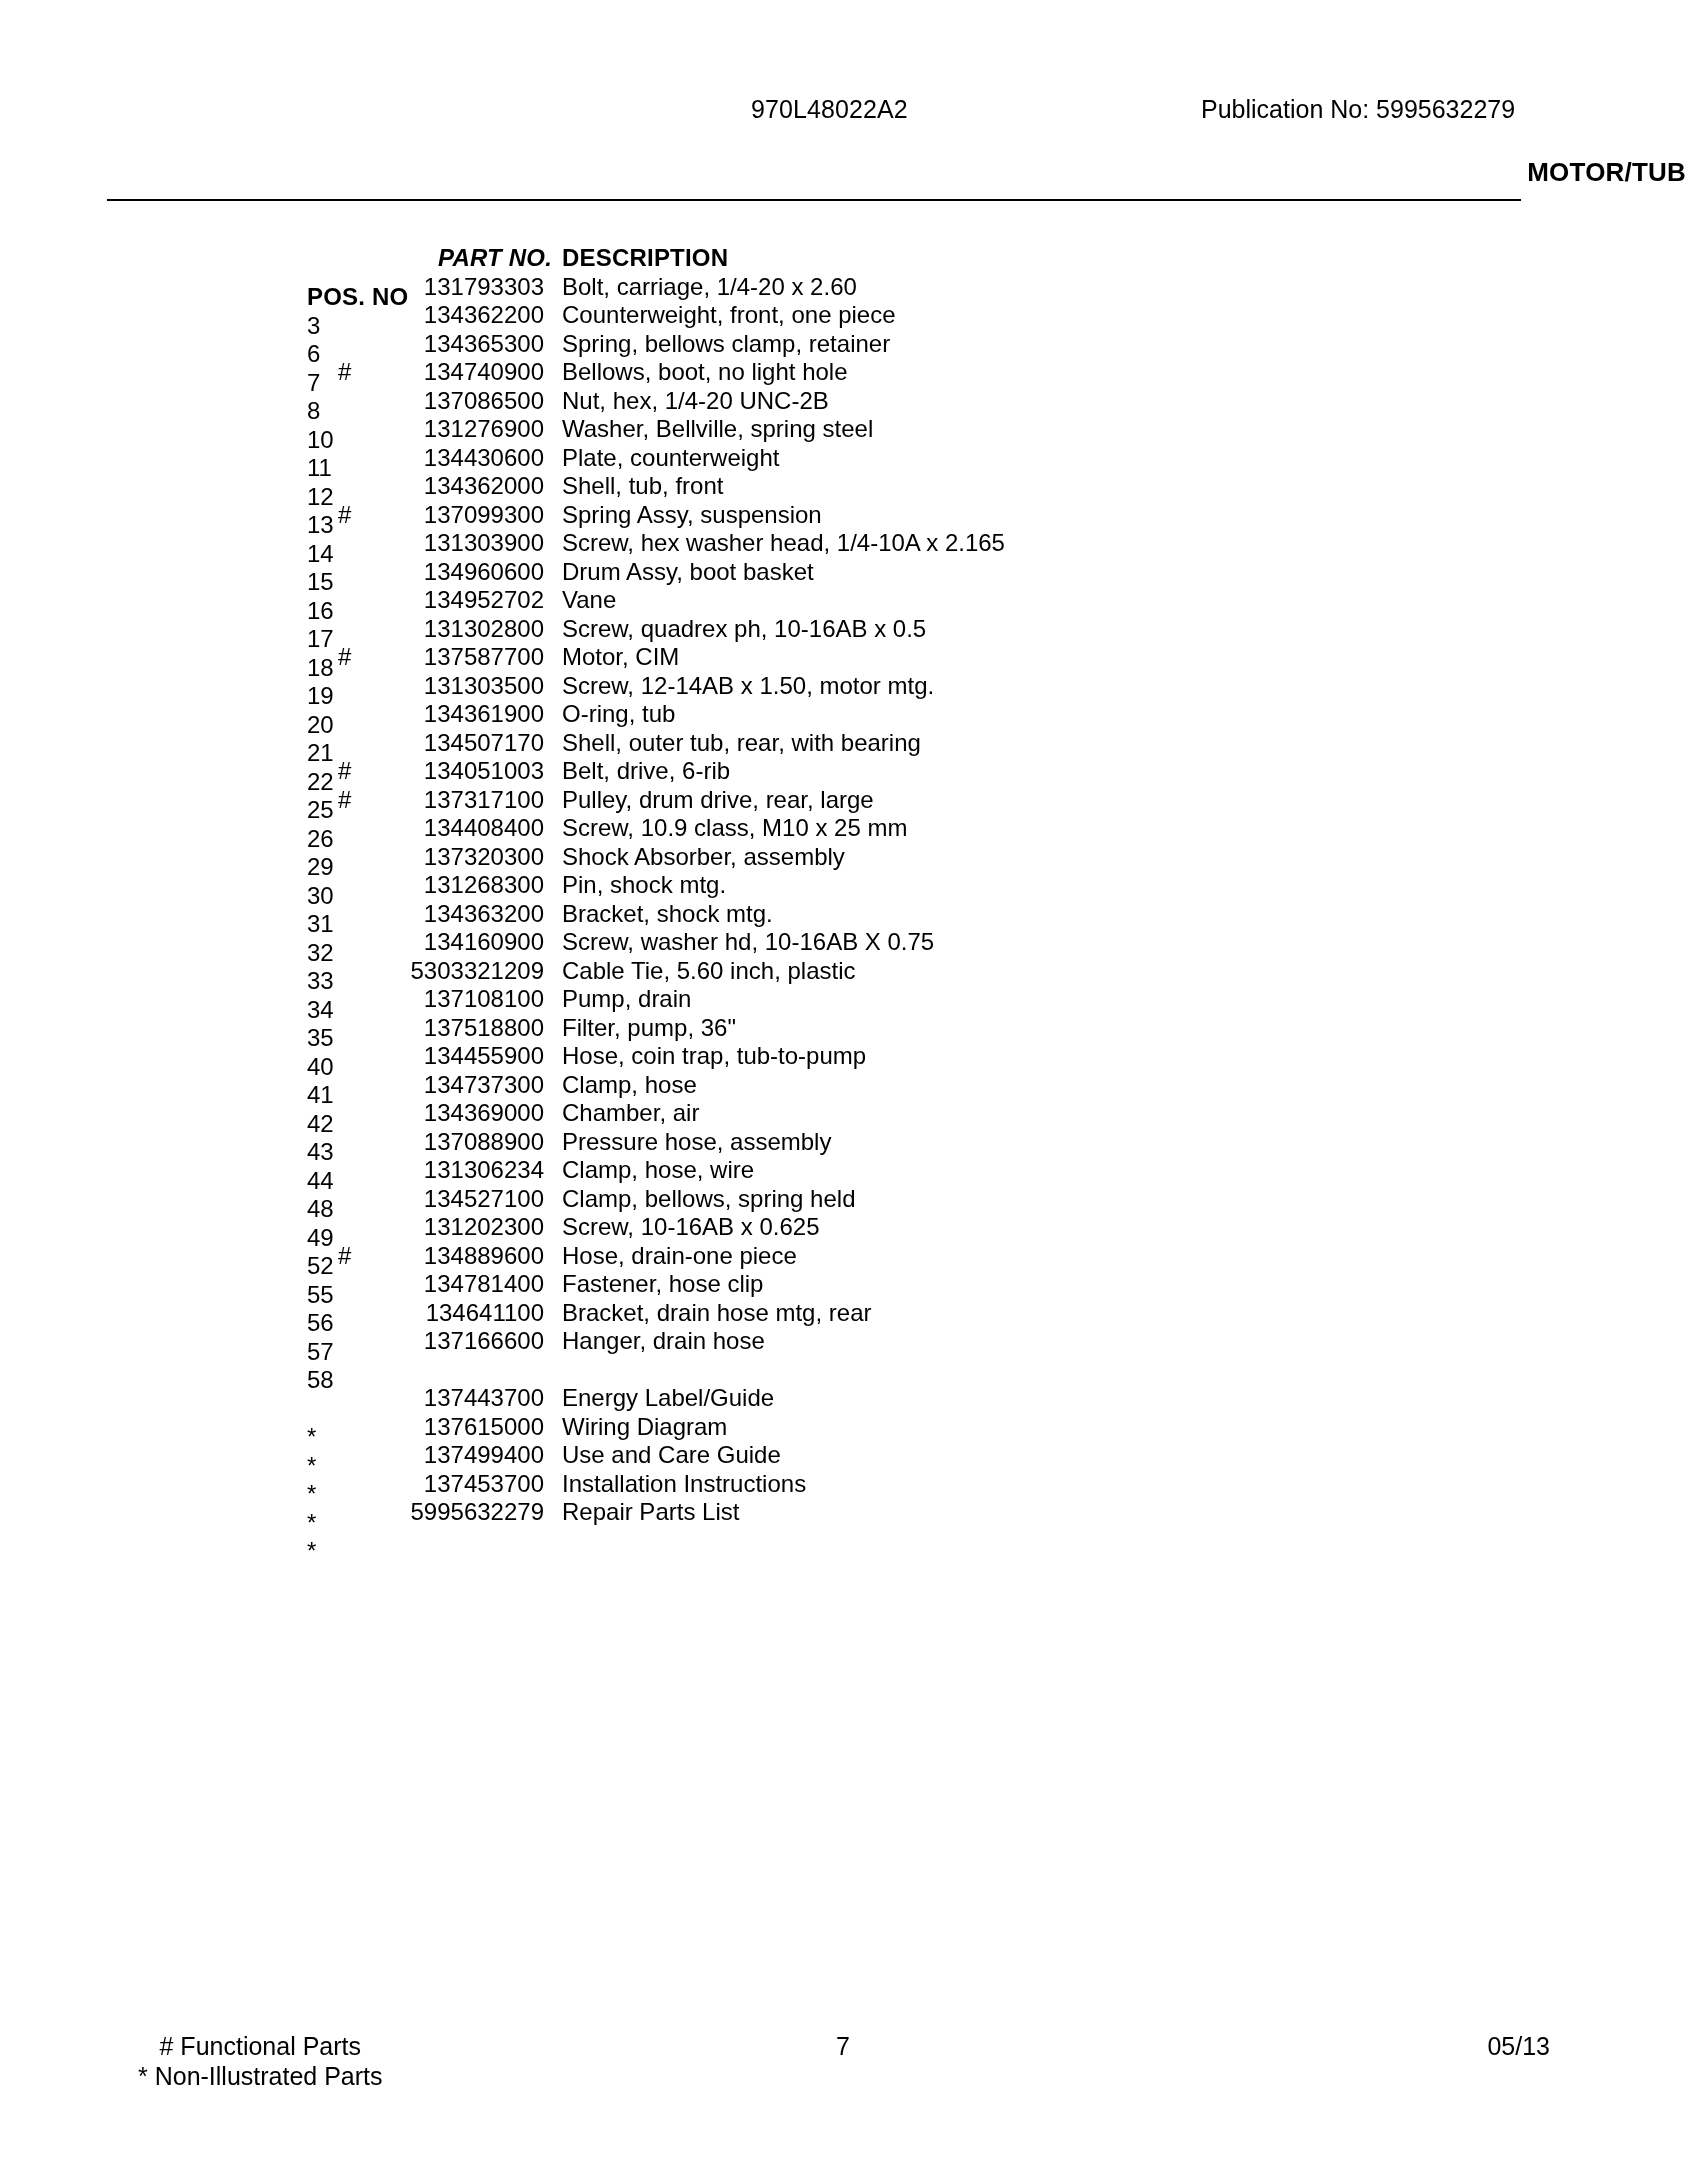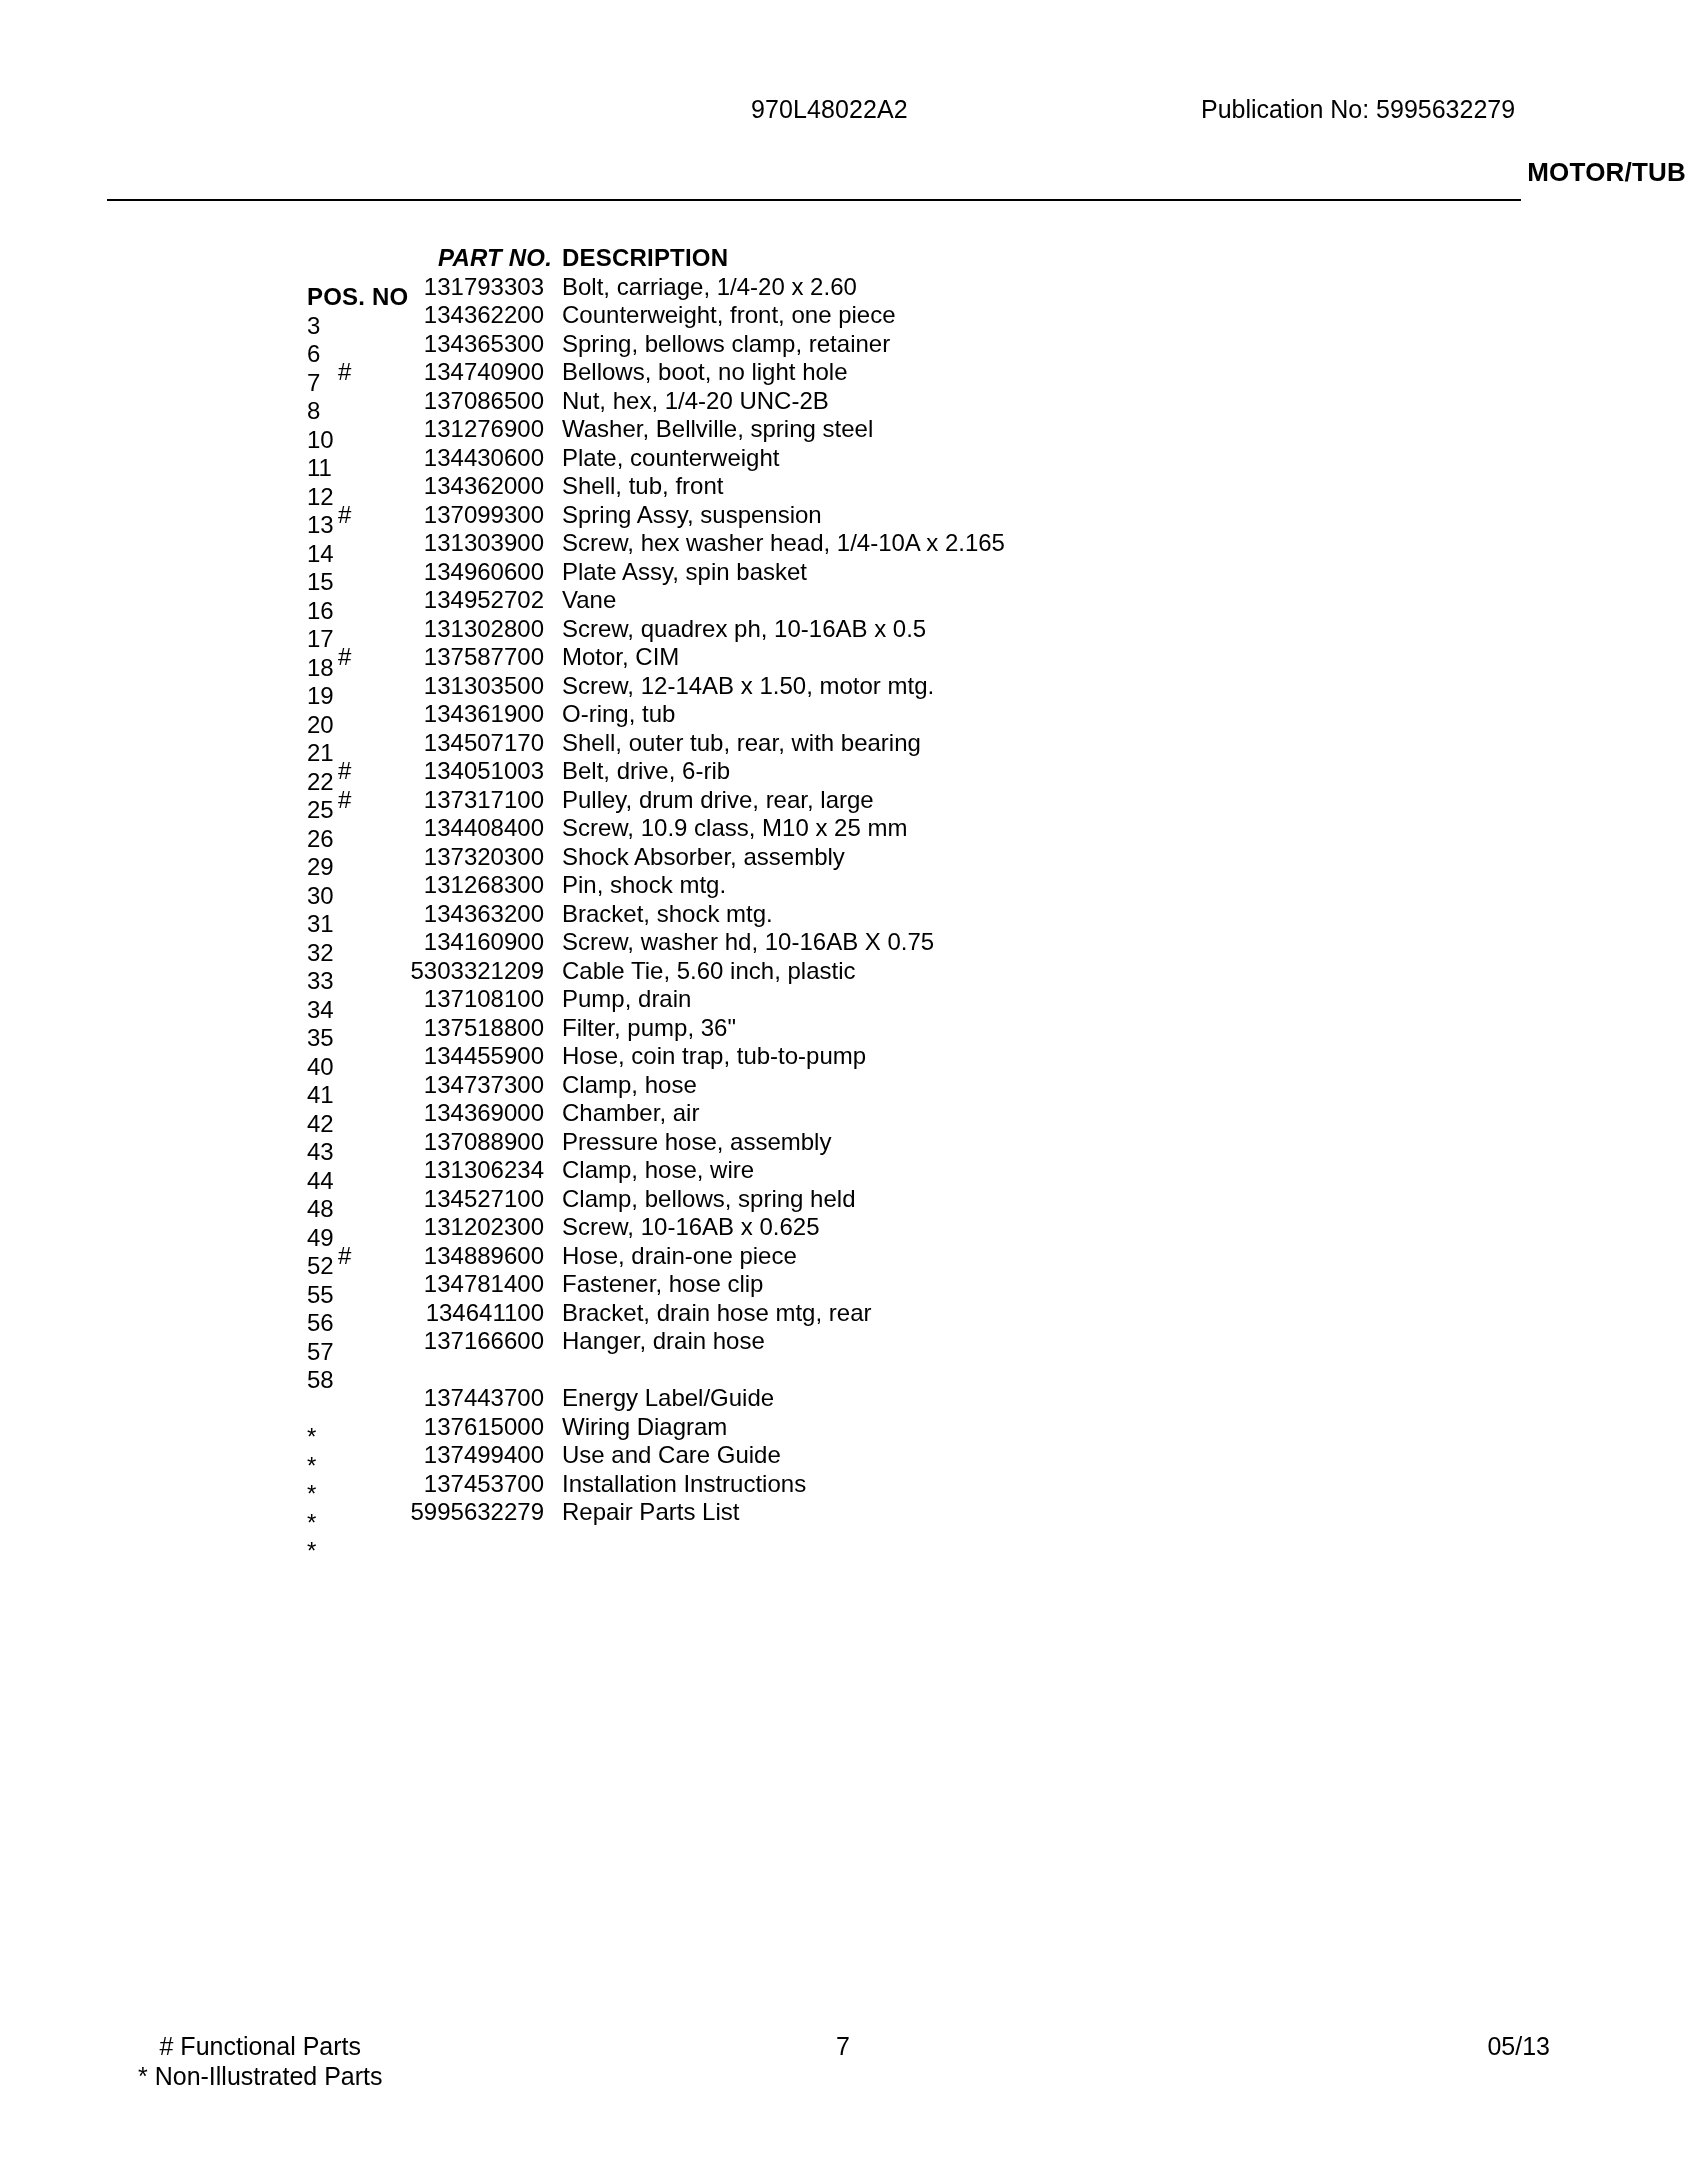--- a/index.html
+++ b/index.html
@@ -210,21 +210,21 @@
           <span class="c-desc">Spring Assy, suspension</span>
         </div>
         <div class="row">
           <span class="c-pos">15</span>
           <span class="c-part">131303900</span>
           <span class="c-desc">Screw, hex washer head, 1/4-10A x 2.165</span>
         </div>
         <div class="row">
           <span class="c-pos">16</span>
           <span class="c-part">134960600</span>
-          <span class="c-desc">Plate Assy, spin basket</span>
+          <span class="c-desc">Drum Assy, boot basket</span>
         </div>
         <div class="row">
           <span class="c-pos">17</span>
           <span class="c-part">134952702</span>
           <span class="c-desc">Vane</span>
         </div>
         <div class="row">
           <span class="c-pos">18</span>
           <span class="c-part">131302800</span>
           <span class="c-desc">Screw, quadrex ph, 10-16AB x 0.5</span>

